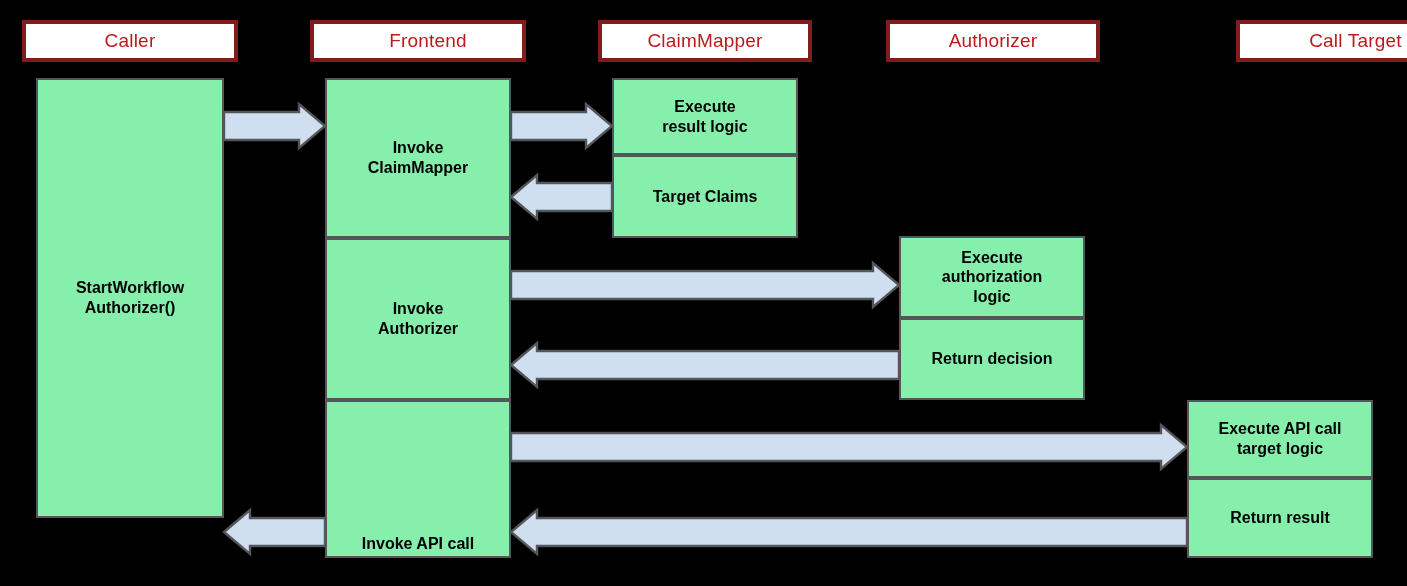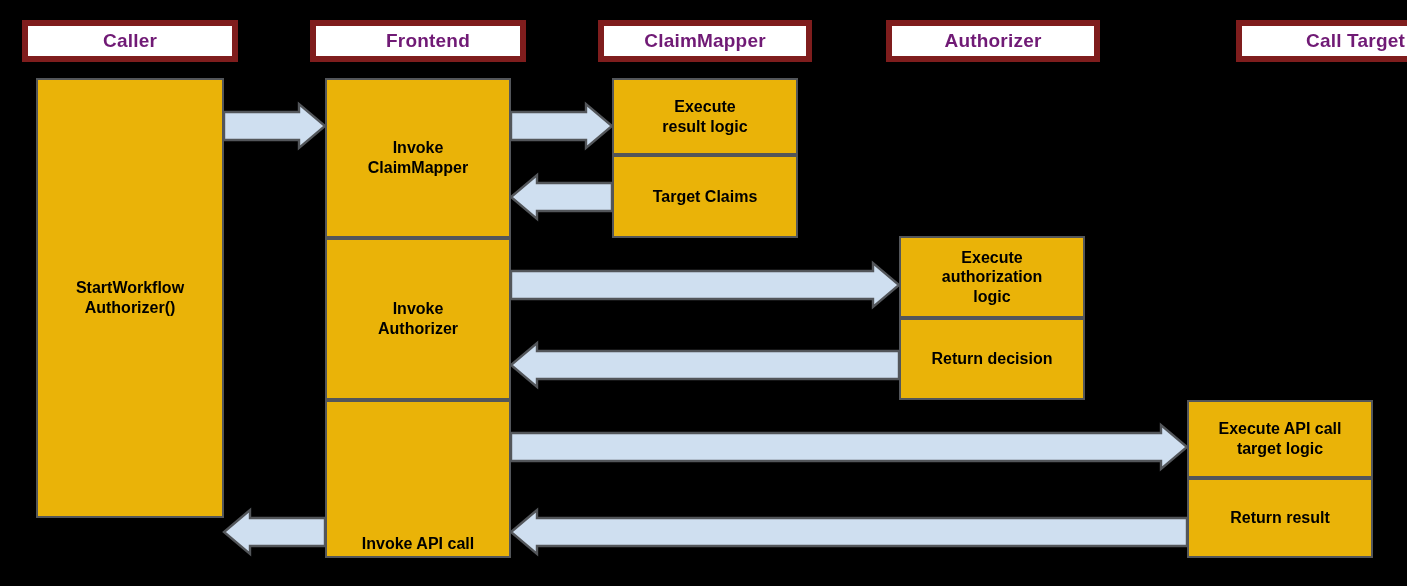--- a/index.html
+++ b/index.html
@@ -13,34 +13,34 @@
     width: 1407px;
     height: 586px;
     background: #000000;
     overflow: hidden;
     font-family: "Liberation Sans", sans-serif;
   }
   
   .lane-header {
     position: absolute;
     background: #ffffff;
-    border: 6px solid #7f1d1d;
+    border: 4px solid #7f1d1d;
     box-sizing: border-box;
     display: flex;
     align-items: center;
     justify-content: center;
-    color: #701a75;
+    color: #b91c1c;
     font-size: 19px;
-    font-weight: 700;
+    font-weight: 400;
     letter-spacing: 0.2px;
   }
   
   .activation {
     position: absolute;
-    background: #eab308;
+    background: #86efac;
     border: 2px solid #53565a;
     box-sizing: border-box;
     display: flex;
     align-items: center;
     justify-content: center;
     text-align: center;
     color: #000000;
     font-size: 16px;
     font-weight: 700;
     line-height: 1.22;

